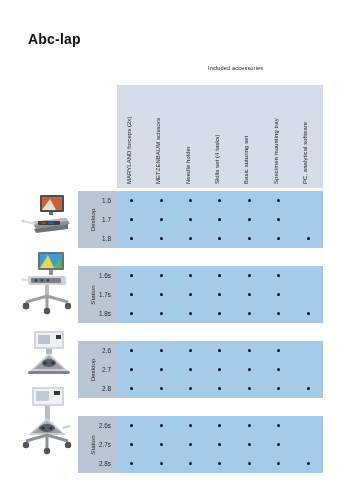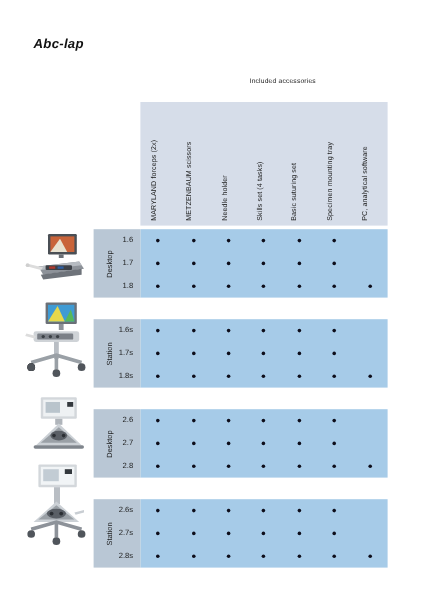--- a/index.html
+++ b/index.html
@@ -13,25 +13,24 @@
     font-family: "Liberation Sans", sans-serif;
     color: #1a1a1a;
     position: relative;
     overflow: hidden;
   }
 
   #page-title {
     position: absolute;
     left: 28px;
     top: 31px;
-    font-size: 11px;
+    font-size: 14px;
     font-weight: 700;
     letter-spacing: 0.2px;
     color: #111111;
-    font-style: italic;
   }
 
   #accessories-caption {
     position: absolute;
     left: 208px;
     top: 65px;
     font-size: 5.6px;
     color: #222222;
     letter-spacing: 0.15px;
   }

